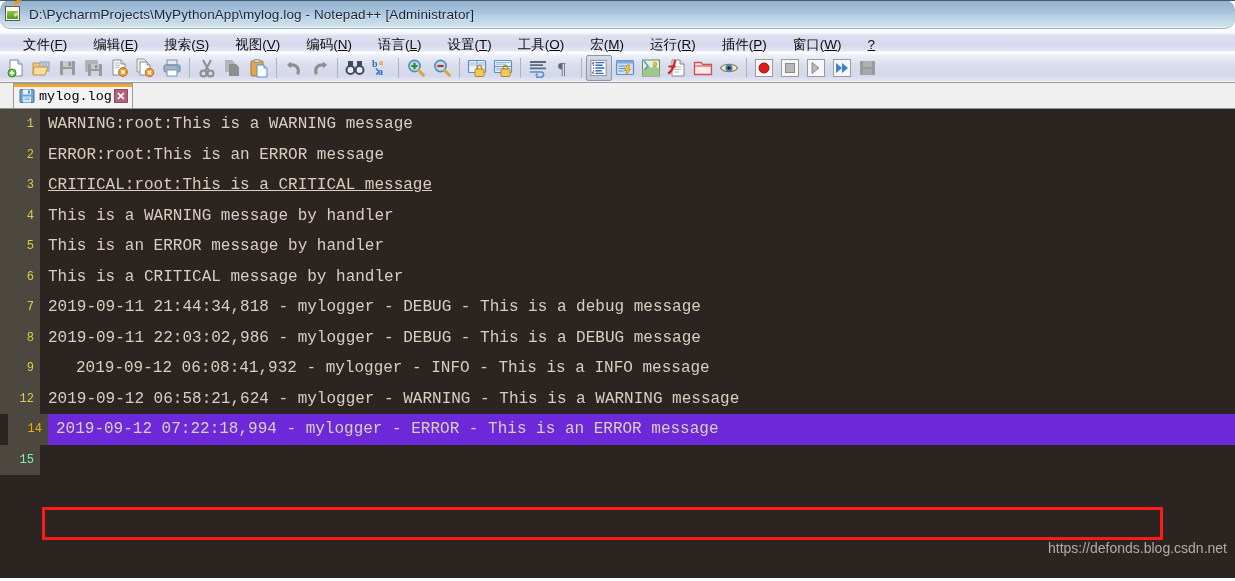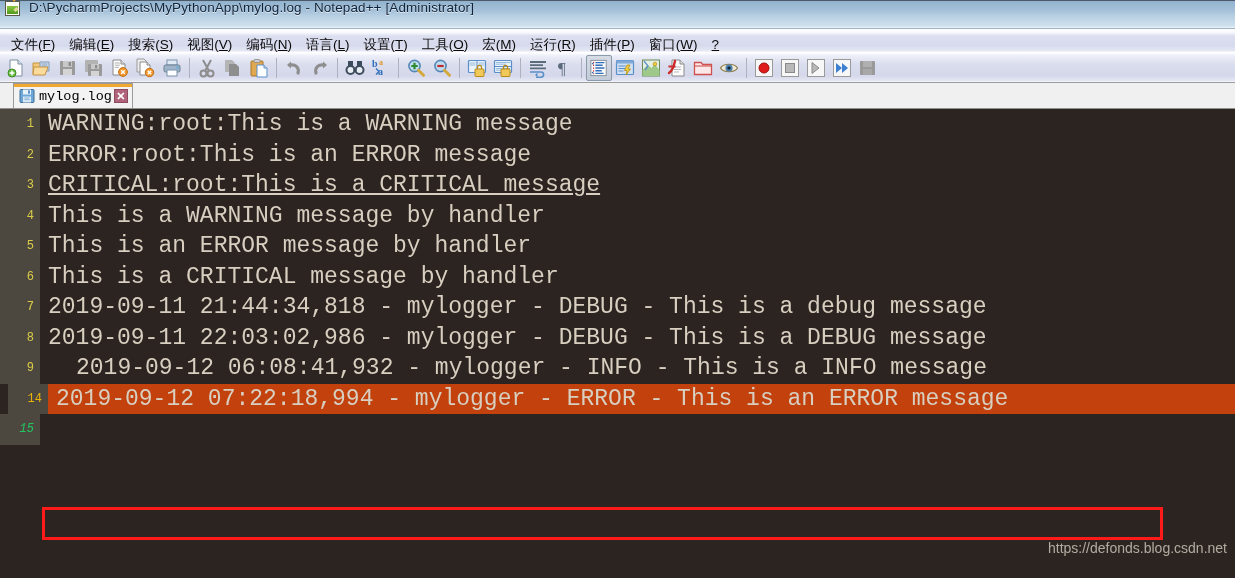--- a/index.html
+++ b/index.html
@@ -15,23 +15,24 @@
     overflow: hidden;
   }
 
   
   .titlebar {
     position: relative;
     height: 29px;
     background: linear-gradient(to bottom, #8fb0cc 0%, #a8c3da 42%, #b6cee1 55%, #cfe0ed 92%, #eaf2f8 100%);
     border-bottom: 1px solid #9fb4c6;
     display: flex;
-    align-items: flex-start;
+    align-items: center;
     box-sizing: border-box;
     padding-left: 5px;
+    border-radius: 10px;
   }
   .titlebar::before {
     content: "";
     position: absolute;
     left: 0; right: 0; top: 0; height: 1px;
     background: #4a5a68;
   }
   .npp-icon {
     width: 18px; height: 18px;
     position: relative;
@@ -80,20 +81,21 @@
     padding-left: 4px;
     box-sizing: border-box;
     border-bottom: 1px solid #ffffff;
   }
   .menu-item {
     font-size: 13.5px;
     color: #0b0b0b;
     padding: 10px 7px 2px 7px;
     white-space: nowrap;
     cursor: default;
+    margin-left: 12px;
   }
   .menu-item u { text-decoration: underline; }
 
   
   .toolbar {
     height: 30px;
     background: linear-gradient(to bottom, #fdfdff 0%, #eceef8 10%, #dadded 40%, #d5d8eb 78%, #e4e6f3 95%, #fafaff 100%);
     border-bottom: 1px solid #9b9b9b;
     display: flex;
     align-items: center;
@@ -203,21 +205,21 @@
     user-select: none;
   }
   .code-cell {
     flex: 1 1 auto;
     height: 30.5px;
     display: flex;
     align-items: center;
     padding-left: 8px;
     box-sizing: border-box;
     font-family: "Liberation Mono", monospace;
-    font-size: 23px;
+    font-size: 16px;
     color: #d8cfc0;
     white-space: pre;
     letter-spacing: 0px;
     overflow: hidden;
   }
 
   
   .annot-box {
     position: absolute;
     border: 3px solid #ff1a1a;
@@ -578,26 +580,30 @@
       <div class="code-cell" style="color: rgb(216, 207, 192);">2019-09-11 21:44:34,818 - mylogger - DEBUG - This is a debug message</div>
     </div>
     <div class="ed-line">
       <div class="gutter" style="background: rgb(76, 72, 64); color: rgb(220, 205, 72);">8</div>
       <div class="code-cell" style="color: rgb(216, 207, 192);">2019-09-11 22:03:02,986 - mylogger - DEBUG - This is a DEBUG message</div>
     </div>
     <div class="ed-line">
       <div class="gutter" style="background: rgb(76, 72, 64); color: rgb(220, 205, 72);">9</div>
       <div class="code-cell" style="color: rgb(216, 207, 192); padding-left: 36px;">2019-09-12 06:08:41,932 - mylogger - INFO - This is a INFO message</div>
     </div>
+    <div class="ed-line">
+      <div class="gutter" style="background: rgb(76, 72, 64); color: rgb(220, 205, 72);">12</div>
+      <div class="code-cell" style="color: rgb(216, 207, 192);">2019-09-12 06:58:21,624 - mylogger - WARNING - This is a WARNING message</div>
+    </div>
     <div class="ed-line current">
       <div class="gutter" style="background: rgb(76, 72, 64); color: #eab308; margin-left: 8px;">14</div>
-      <div class="code-cell" style="color: rgb(216, 207, 192); background: #c2410c; text-align: center;">2019-09-12 07:22:18,994 - mylogger - ERROR - This is an ERROR message</div>
-    </div>
-    <div class="ed-line">
-      <div class="gutter" style="background: rgb(76, 72, 64); color: #22c55e; font-style: italic;">15</div>
+      <div class="code-cell" style="color: rgb(216, 207, 192); background: #6d28d9; text-align: center;">2019-09-12 07:22:18,994 - mylogger - ERROR - This is an ERROR message</div>
+    </div>
+    <div class="ed-line">
+      <div class="gutter" style="background: rgb(76, 72, 64); color: #86efac;">15</div>
       <div class="code-cell" style="color: rgb(216, 207, 192);"></div>
     </div>
 
     <div class="annot-box" style="left: 42px; top: 398px; width: 1121px; height: 33px; border-color: rgb(255, 26, 26);"></div>
 
     <div class="watermark">https://defonds.blog.csdn.net</div>
   </div>
 
 </div>
 

